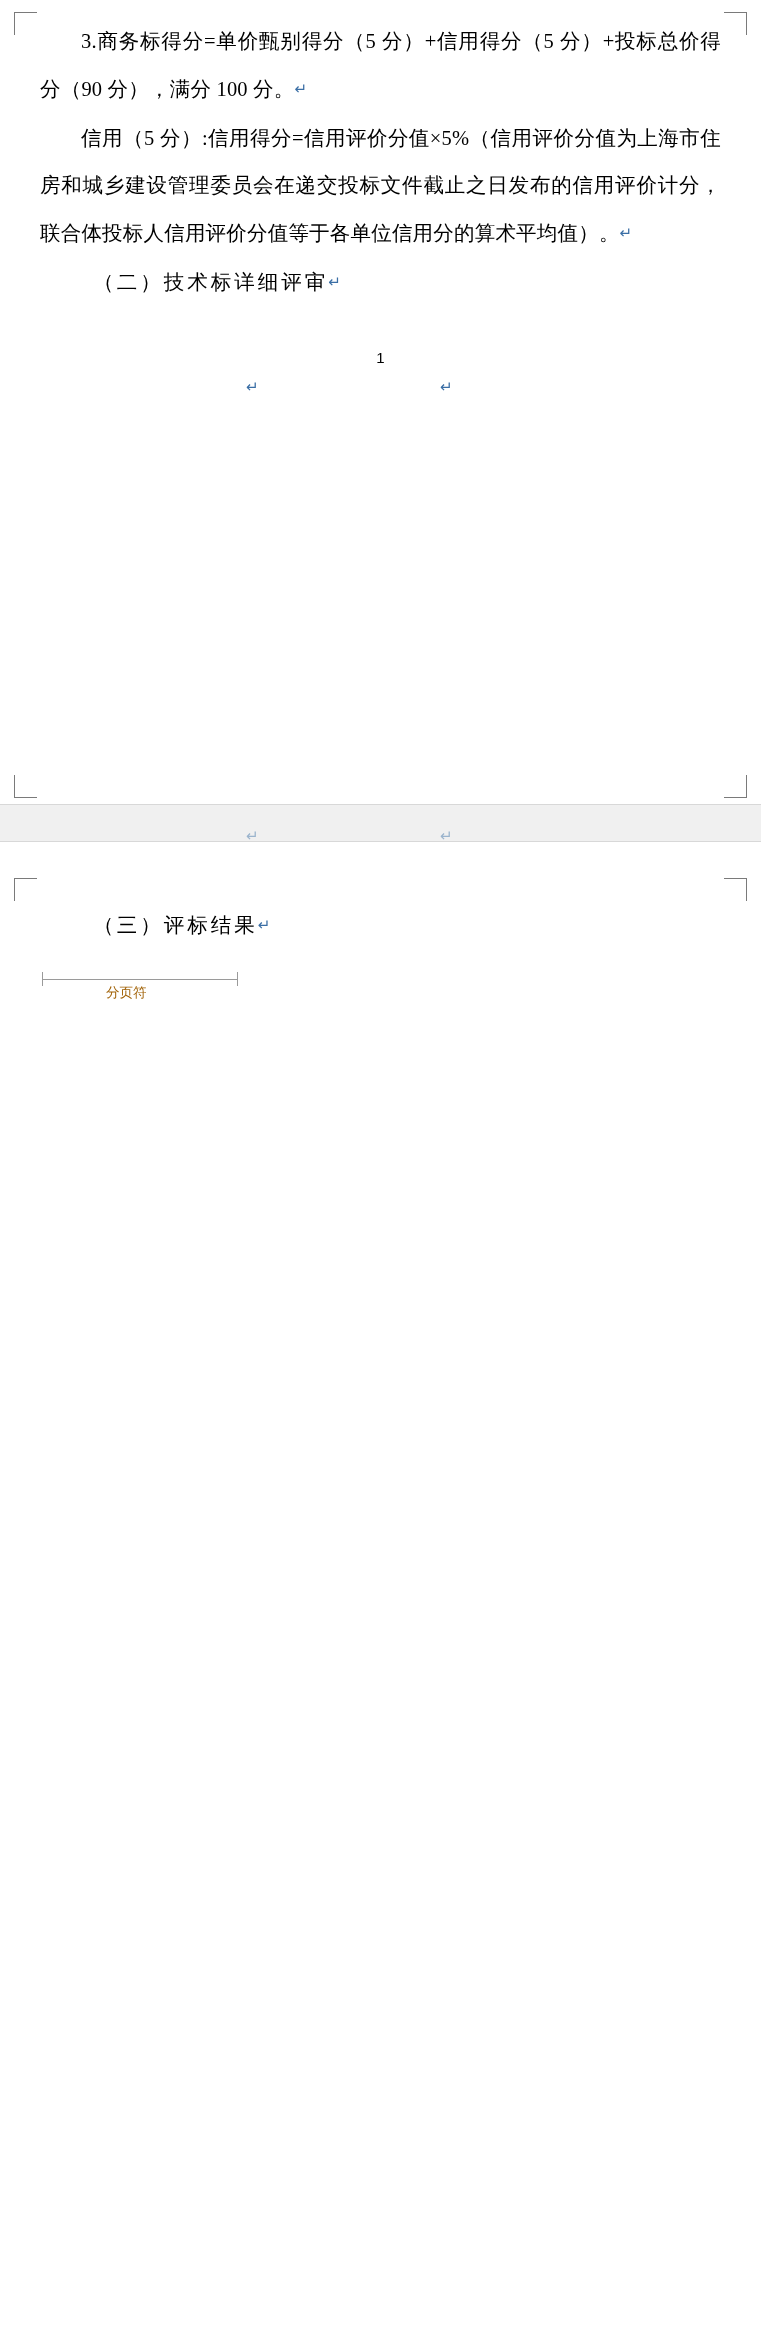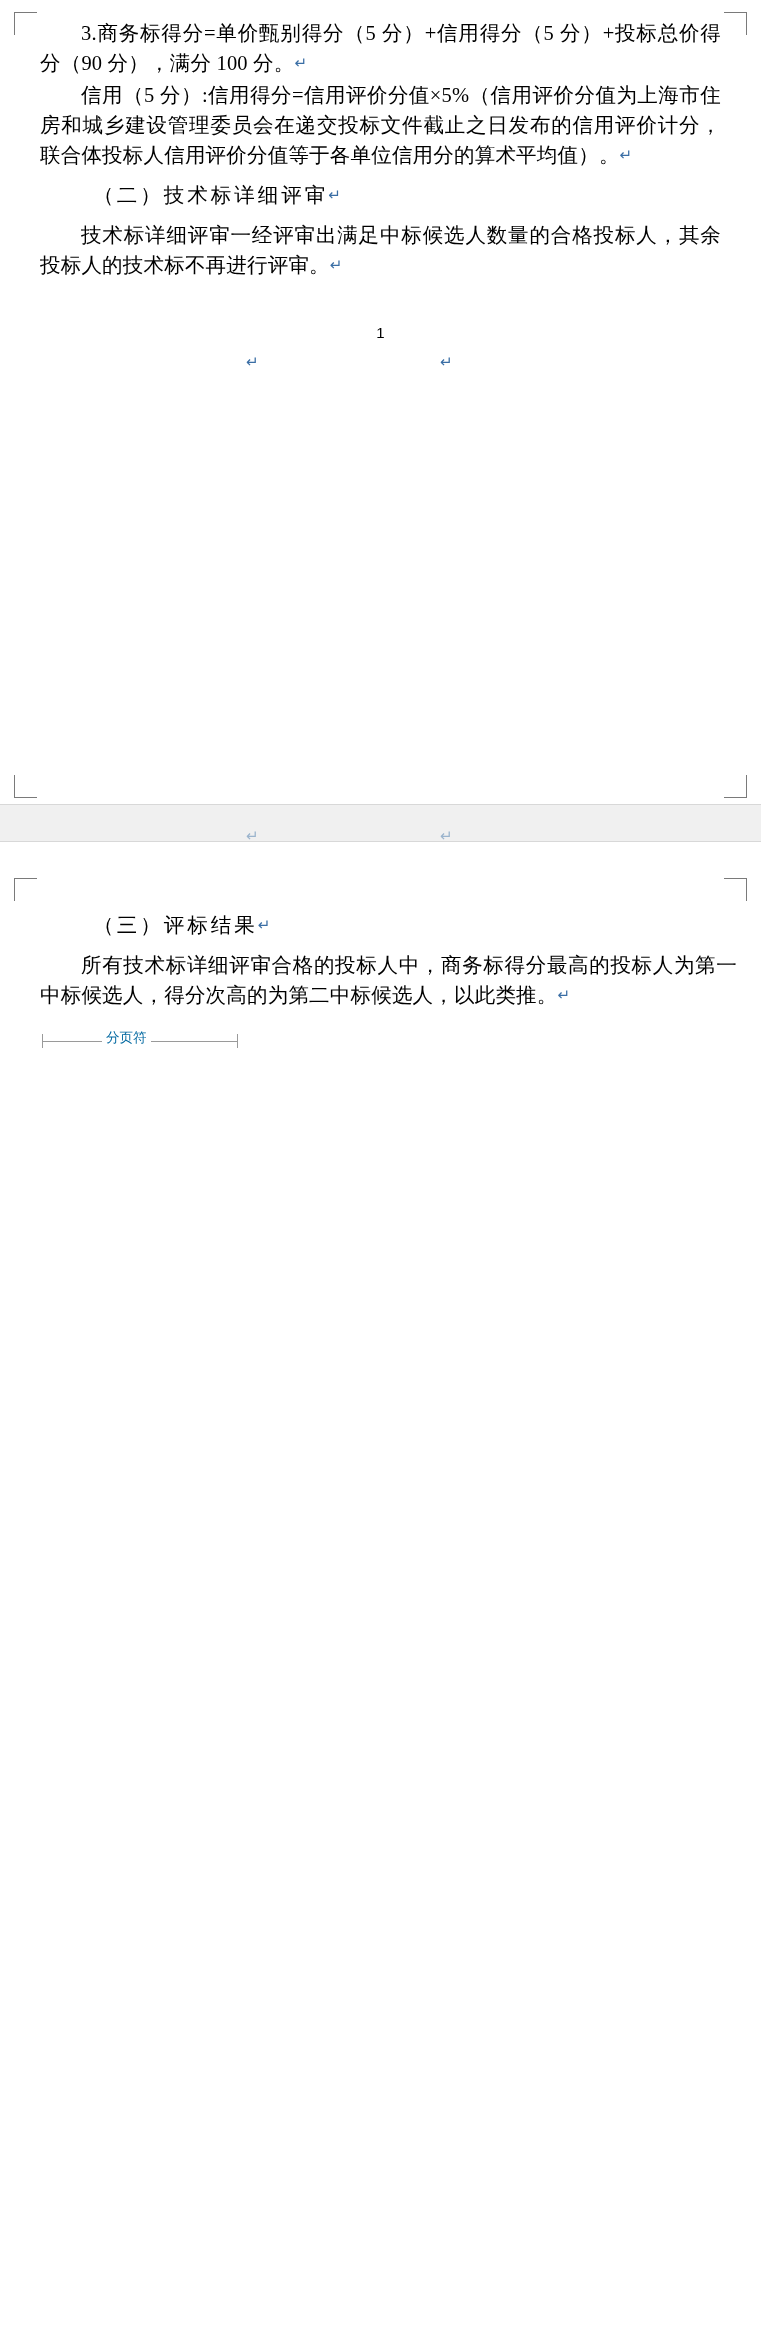--- a/index.html
+++ b/index.html
@@ -44,21 +44,21 @@
     pointer-events: none;
   }
   .crop.tl { border-left: 1px solid #7a7a7a; border-top: 1px solid #7a7a7a; }
   .crop.tr { border-right: 1px solid #7a7a7a; border-top: 1px solid #7a7a7a; }
   .crop.bl { border-left: 1px solid #7a7a7a; border-bottom: 1px solid #7a7a7a; }
   .crop.br { border-right: 1px solid #7a7a7a; border-bottom: 1px solid #7a7a7a; }
 
   p.body {
     margin: 0 0 2px 0;
     font-size: 20.5px;
-    line-height: 30px;
+    line-height: 47px;
     text-align: justify;
     text-justify: inter-ideograph;
     text-indent: 2em;
     letter-spacing: 0.2px;
   }
   p.heading {
     margin: 0 0 2px 0;
     font-size: 20.5px;
     line-height: 46px;
     text-indent: 2.6em;
@@ -104,27 +104,27 @@
   }
   .pb-line {
     position: absolute;
     top: 13px;
     left: 2px;
     width: 196px;
     border-top: 1px solid #9a9a9a;
   }
   .pb-label {
     position: absolute;
-    top: 1px;
+    top: 18px;
     left: 62px;
     background: #ffffff;
     padding: 0 4px;
     font-size: 13.5px;
     font-family: Liberation Sans, sans-serif;
-    color: #0369a1;
+    color: #a16207;
   }
   .pb-tick-l, .pb-tick-r {
     position: absolute;
     top: 6px;
     width: 1px;
     height: 14px;
     background: #9a9a9a;
   }
   .pb-tick-l { left: 2px; }
   .pb-tick-r { left: 197px; }
@@ -139,21 +139,20 @@
 
   <p class="body"><span>3.商务标得分=单价甄别得分（5 分）+信用得分（5 分）+投标总价得分（90 分），满分 100 分。</span><span class="pilcrow">↵</span></p>
 
 
   <p class="body"><span>信用（5 分）:信用得分=信用评价分值×5%（信用评价分值为上海市住房和城乡建设管理委员会在递交投标文件截止之日发布的信用评价计分，联合体投标人信用评价分值等于各单位信用分的算术平均值）。</span><span class="pilcrow">↵</span></p>
 
 
   <p class="heading"><span>（二）技术标详细评审</span><span class="pilcrow">↵</span></p>
 
 
-  <p class="body"><span>技术标详细评审一经评审出满足中标候选人数量的合格投标人，其余投标人的技术标不再进行评审。</span><span class="pilcrow">↵</span></p>
 
   <div class="pagenum">1</div>
 
   <div class="footer-marks">
     <span class="pm" style="left:206px; top:4px;">↵</span>
     <span class="pm" style="left:400px; top:4px;">↵</span>
   </div>
 
   <div class="crop bl" style="left:14px; bottom:6px;"></div>
   <div class="crop br" style="right:14px; bottom:6px;"></div>
@@ -163,21 +162,20 @@
   <span class="pm" style="left:246px;">↵</span>
   <span class="pm" style="left:440px;">↵</span>
 </div>
 
 <div class="page page-2">
   <div class="crop tl" style="left:14px; top:36px;"></div>
   <div class="crop tr" style="right:14px; top:36px;"></div>
 
   <p class="heading"><span>（三）评标结果</span><span class="pilcrow">↵</span></p>
 
-  <p class="body"><span>所有技术标详细评审合格的投标人中，商务标得分最高的投标人为第一中标候选人，得分次高的为第二中标候选人，以此类推。</span><span class="pilcrow">↵</span></p>
 
 
   <div class="page-break">
     <div class="pb-line"></div>
     <div class="pb-tick-l"></div>
     <div class="pb-tick-r"></div>
     <div class="pb-label">分页符</div>
   </div>
 
   <div class="spacer-bottom"></div>

